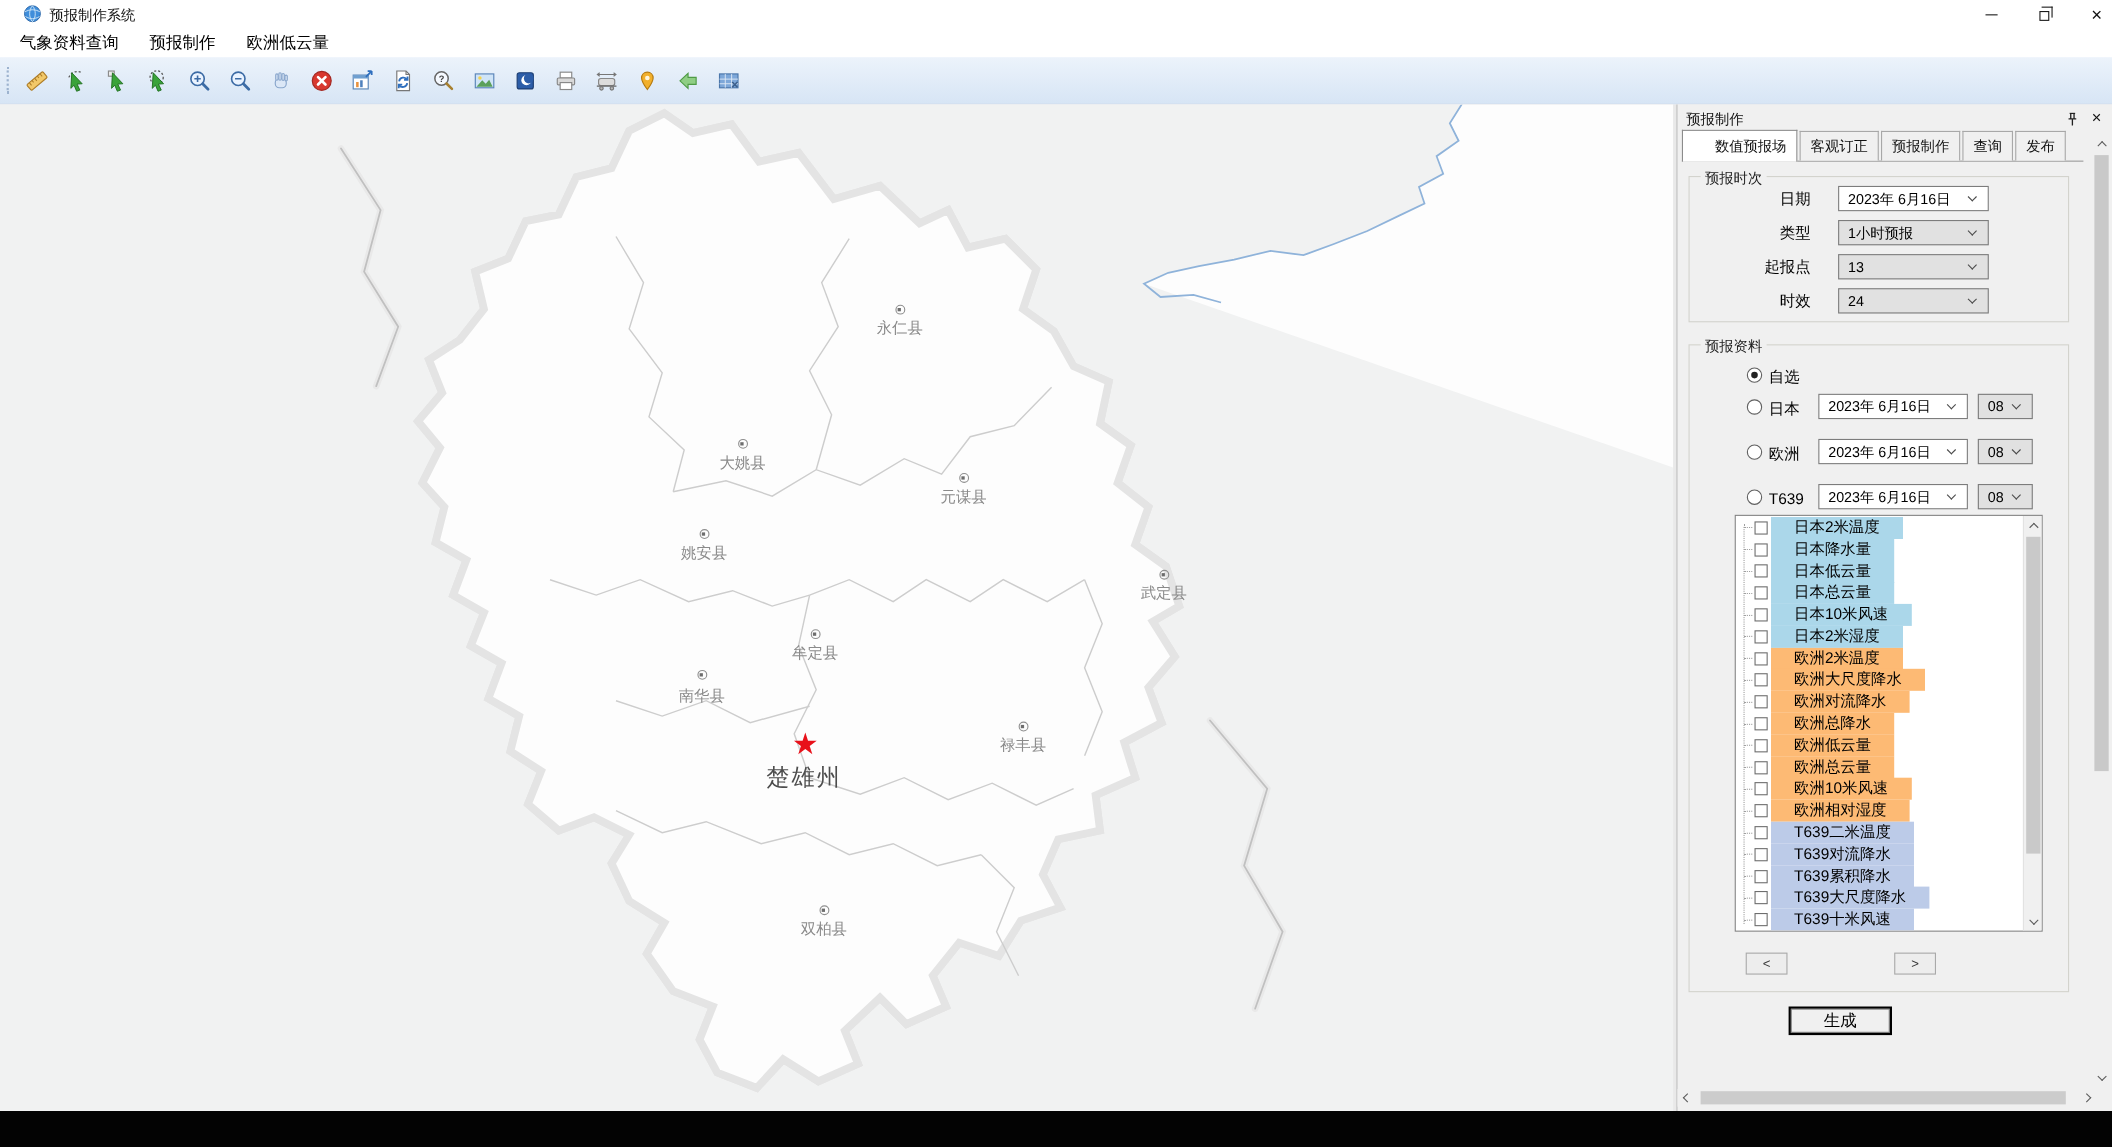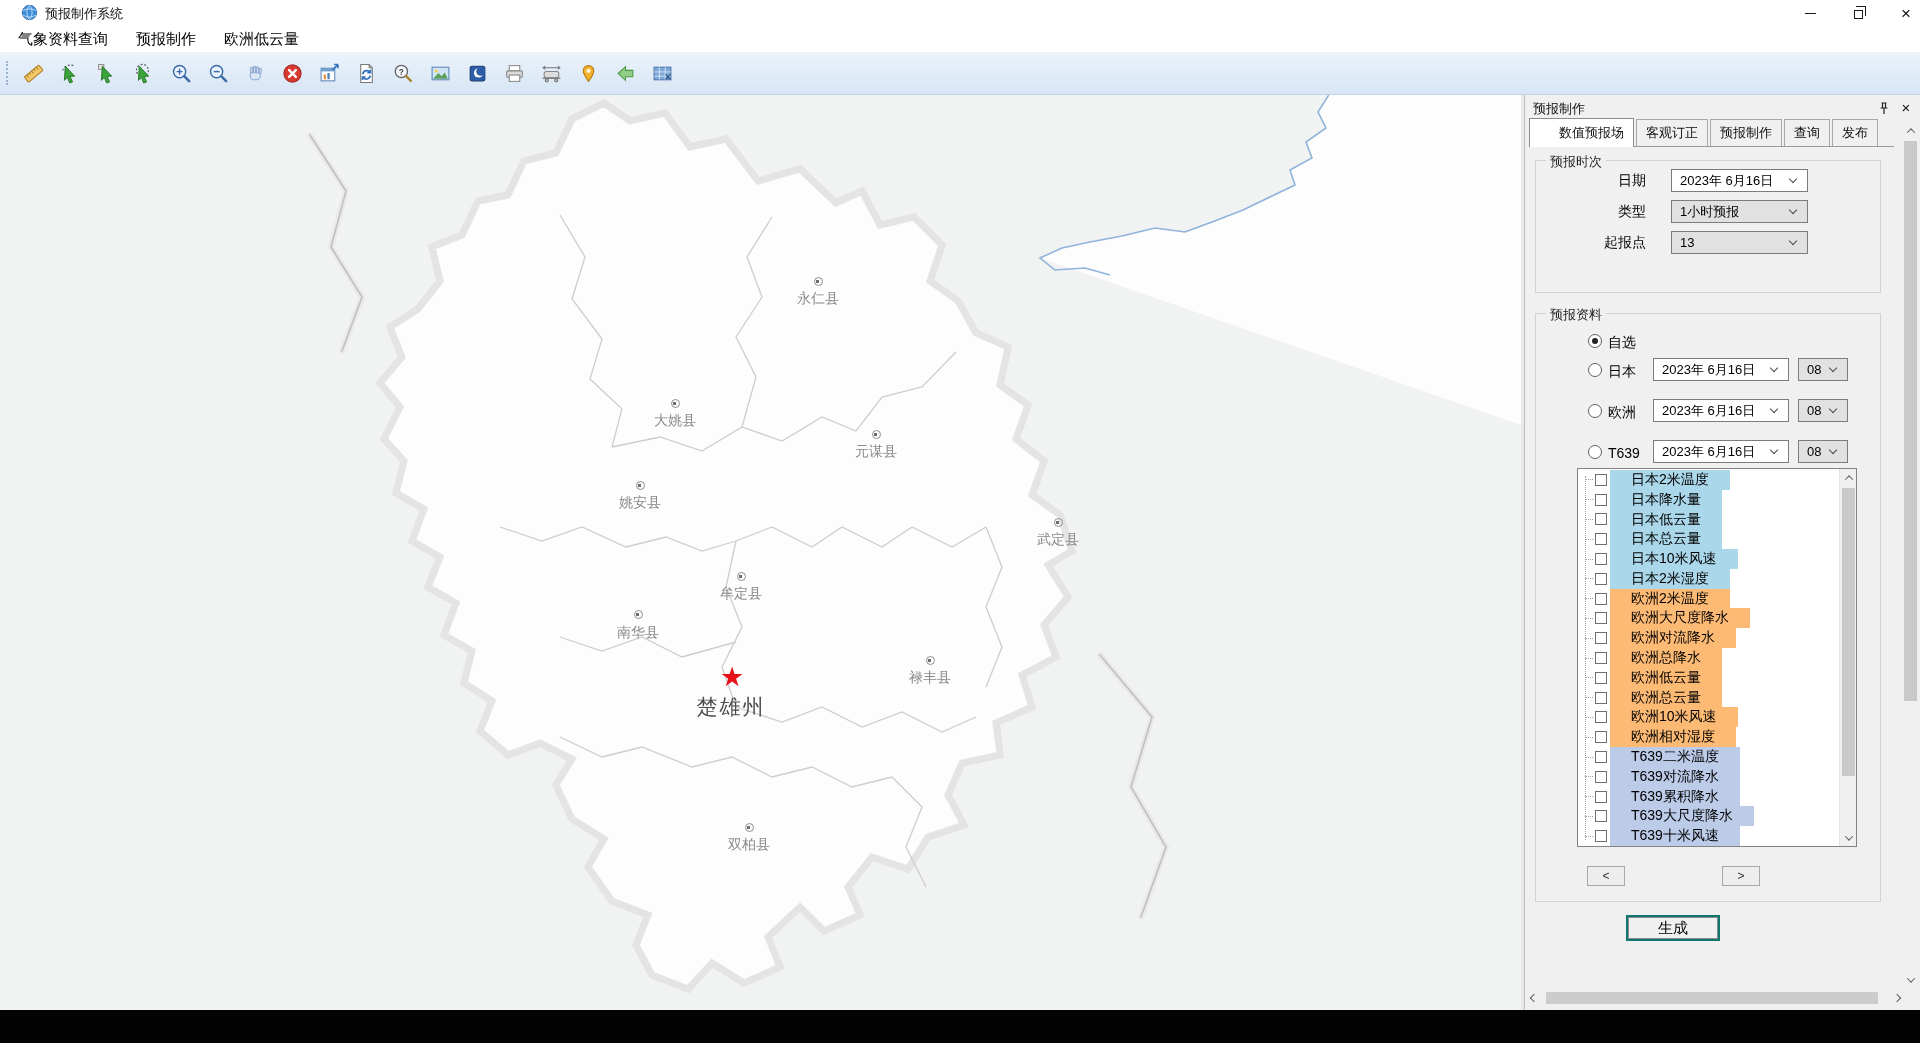--- a/index.html
+++ b/index.html
@@ -86,21 +86,21 @@
   .chv2 { width:6px; height:6px; border-right:1.7px solid #5c5c5c; border-bottom:1.7px solid #5c5c5c; display:inline-block; }
   .chv2.up { transform:rotate(-135deg) translate(-1px,-1px); }
   .chv2.down { transform:rotate(45deg) translate(-1px,-1px); }
   .chv2.left { transform:rotate(135deg); }
   .chv2.right { transform:rotate(-45deg); }
 
   .nav-btn { position:absolute; width:38px; height:20px; background:#ededed; border:1px solid #a9a9a9; display:flex; align-items:center; justify-content:center; font-size:12px; color:#333; }
   #prev-btn { left:51px; top:552px; } #next-btn { left:186px; top:552px; }
 
   #generate-btn { position:absolute; left:101px; top:820px; width:94px; height:26px; background:#f0f0f0;
-    border:2px solid #0f766e; box-shadow:inset 0 0 0 1px #8a8a8a; font-size:15px; color:#000;
+    border:2px solid #000000; box-shadow:inset 0 0 0 1px #8a8a8a; font-size:15px; color:#000;
     display:flex; align-items:center; justify-content:center; }
 
   #panel-vscroll { position:absolute; left:377px; top:27px; width:17px; height:866px; background:#f0f0f0; }
   #panel-vscroll .sb-thumb { top:19px; height:560px; }
   #panel-hscroll { position:absolute; left:0px; top:895px; width:380px; height:16px; background:#f0f0f0; }
   .sb-btn-h { position:absolute; top:0; width:17px; height:16px; display:flex; align-items:center; justify-content:center; }
   #panel-hscroll .sb-thumb-h { position:absolute; left:21px; top:2px; width:332px; height:12px; background:#cccccc; }
 
   
   #bottombar { position:absolute; left:0; top:1010px; width:1920px; height:33px; background:#030303; }
@@ -369,20 +369,27 @@
             <span class="chev"></span>
           </div>
         </div>
         <div class="fieldrow" style="top:70px;left:0;right:0">
           <span class="field-label">起报点</span>
           <div class="combo gray">
             <span class="combo-text">13</span>
             <span class="chev"></span>
           </div>
         </div>
+        <div class="fieldrow" style="top:101px;left:0;right:0">
+          <span class="field-label">时效</span>
+          <div class="combo gray">
+            <span class="combo-text">24</span>
+            <span class="chev"></span>
+          </div>
+        </div>
       </div>
 
       <div class="groupbox" id="group-data">
         <span class="group-legend">预报资料</span>
 
         <span class="radio checked" style="left:52px;top:20px"></span>
         <span class="radio-label" style="left:72px;top:20px">自选</span>
 
         <span class="radio" style="left:52px;top:49px"></span>
         <span class="radio-label" style="left:72px;top:49px">日本</span>

